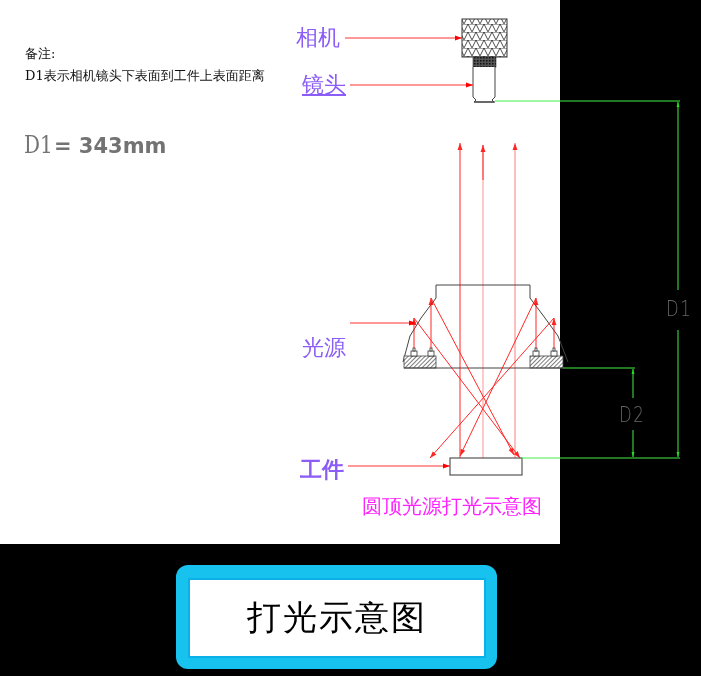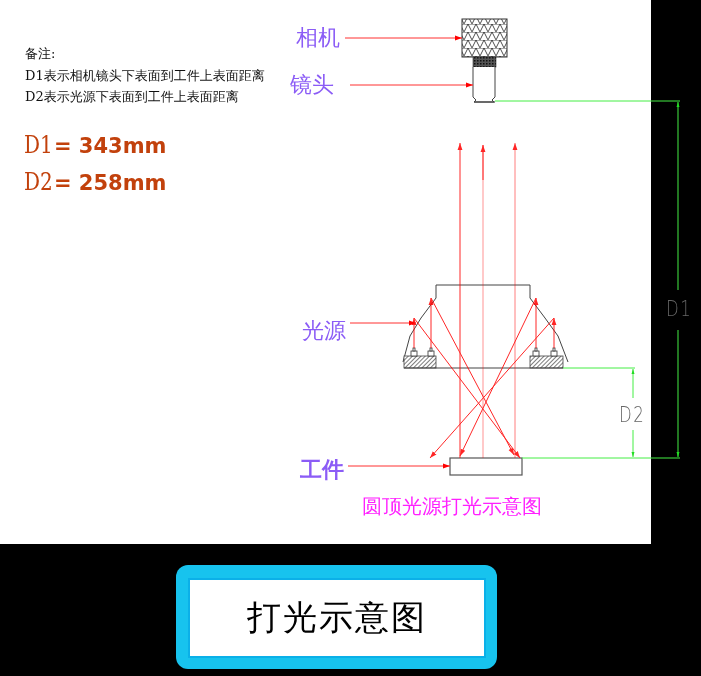--- a/index.html
+++ b/index.html
@@ -2,31 +2,31 @@
 <html><head>
 <meta charset="utf-8">
 <style>
   html, body { margin: 0; padding: 0; }
   body {
     width: 701px; height: 676px; background: #000000;
     position: relative; overflow: hidden;
     font-family: "DejaVu Serif", "Liberation Serif", serif;
   }
   #canvas {
-    position: absolute; left: 0; top: 0; width: 651px; height: 544px;
+    position: absolute; left: 0; top: 0; width: 560px; height: 544px;
     background: #ffffff;
   }
   #diagram-svg { position: absolute; left: 0; top: 0; }
   .note {
     position: absolute; left: 25px; color: #111;
     font-size: 13px; line-height: 17px; white-space: nowrap;
     font-family: "DejaVu Serif", "Liberation Serif", serif;
   }
   .dim-value {
-    position: absolute; left: 24px; color: #c2410c; font-weight: bold;
+    position: absolute; left: 24px; color: #737373; font-weight: bold;
     font-size: 21px; white-space: nowrap;
     font-family: "DejaVu Sans", "Liberation Sans", sans-serif;
   }
   .dim-value .dlabel {
     font-family: "DejaVu Serif", "Liberation Serif", serif;
     font-weight: normal; font-size: 25px; transform: scaleX(0.8);
     display: inline-block; transform-origin: left center; margin-right: -6px;
   }
   .callout {
     position: absolute; color: #8b5cf6; font-size: 22px; white-space: nowrap;
@@ -146,32 +146,28 @@
       <line x1="522" y1="458" x2="680" y2="458"></line>
       <line x1="678" y1="102" x2="678" y2="290" marker-start="url(#gah)"></line>
       <line x1="678" y1="330" x2="678" y2="457" marker-end="url(#gah)"></line>
       <line x1="633" y1="369" x2="633" y2="398" marker-start="url(#gah)"></line>
       <line x1="633" y1="430" x2="633" y2="457" marker-end="url(#gah)"></line>
     </g>
   </svg>
 
   <div class="note" style="top:45px;">备注:</div>
   <div class="note" style="top:67px;text-align:right;">D1表示相机镜头下表面到工件上表面距离</div>
-  <div class="note" style="top:88px;">D2表示光源下表面到工件上表面距离</div>
 
   <div class="dim-value" style="top:130px;">
     <span class="dlabel">D1</span><span>= 343mm</span>
   </div>
-  <div class="dim-value" style="top:167px;">
-    <span class="dlabel">D2</span><span>= 258mm</span>
-  </div>
 
   <div class="callout" style="left:296px; top:23px;">相机</div>
-  <div class="callout" style="left:290px; top:70px;">镜头</div>
-  <div class="callout" style="left:302px; top:316px;">光源</div>
+  <div class="callout" style="left:302px; top:70px;text-decoration:underline;">镜头</div>
+  <div class="callout" style="left:302px; top:333px;">光源</div>
   <div class="callout" style="left:300px; top:455px;font-weight:bold;">工件</div>
 
   <div class="dimtext" style="left:666px; top:296px;">D1</div>
   <div class="dimtext" style="left:619px; top:402px;">D2</div>
 
   <div class="caption">圆顶光源打光示意图</div>
 </div>
 
 <div id="title-frame">
   <div id="title-panel">

